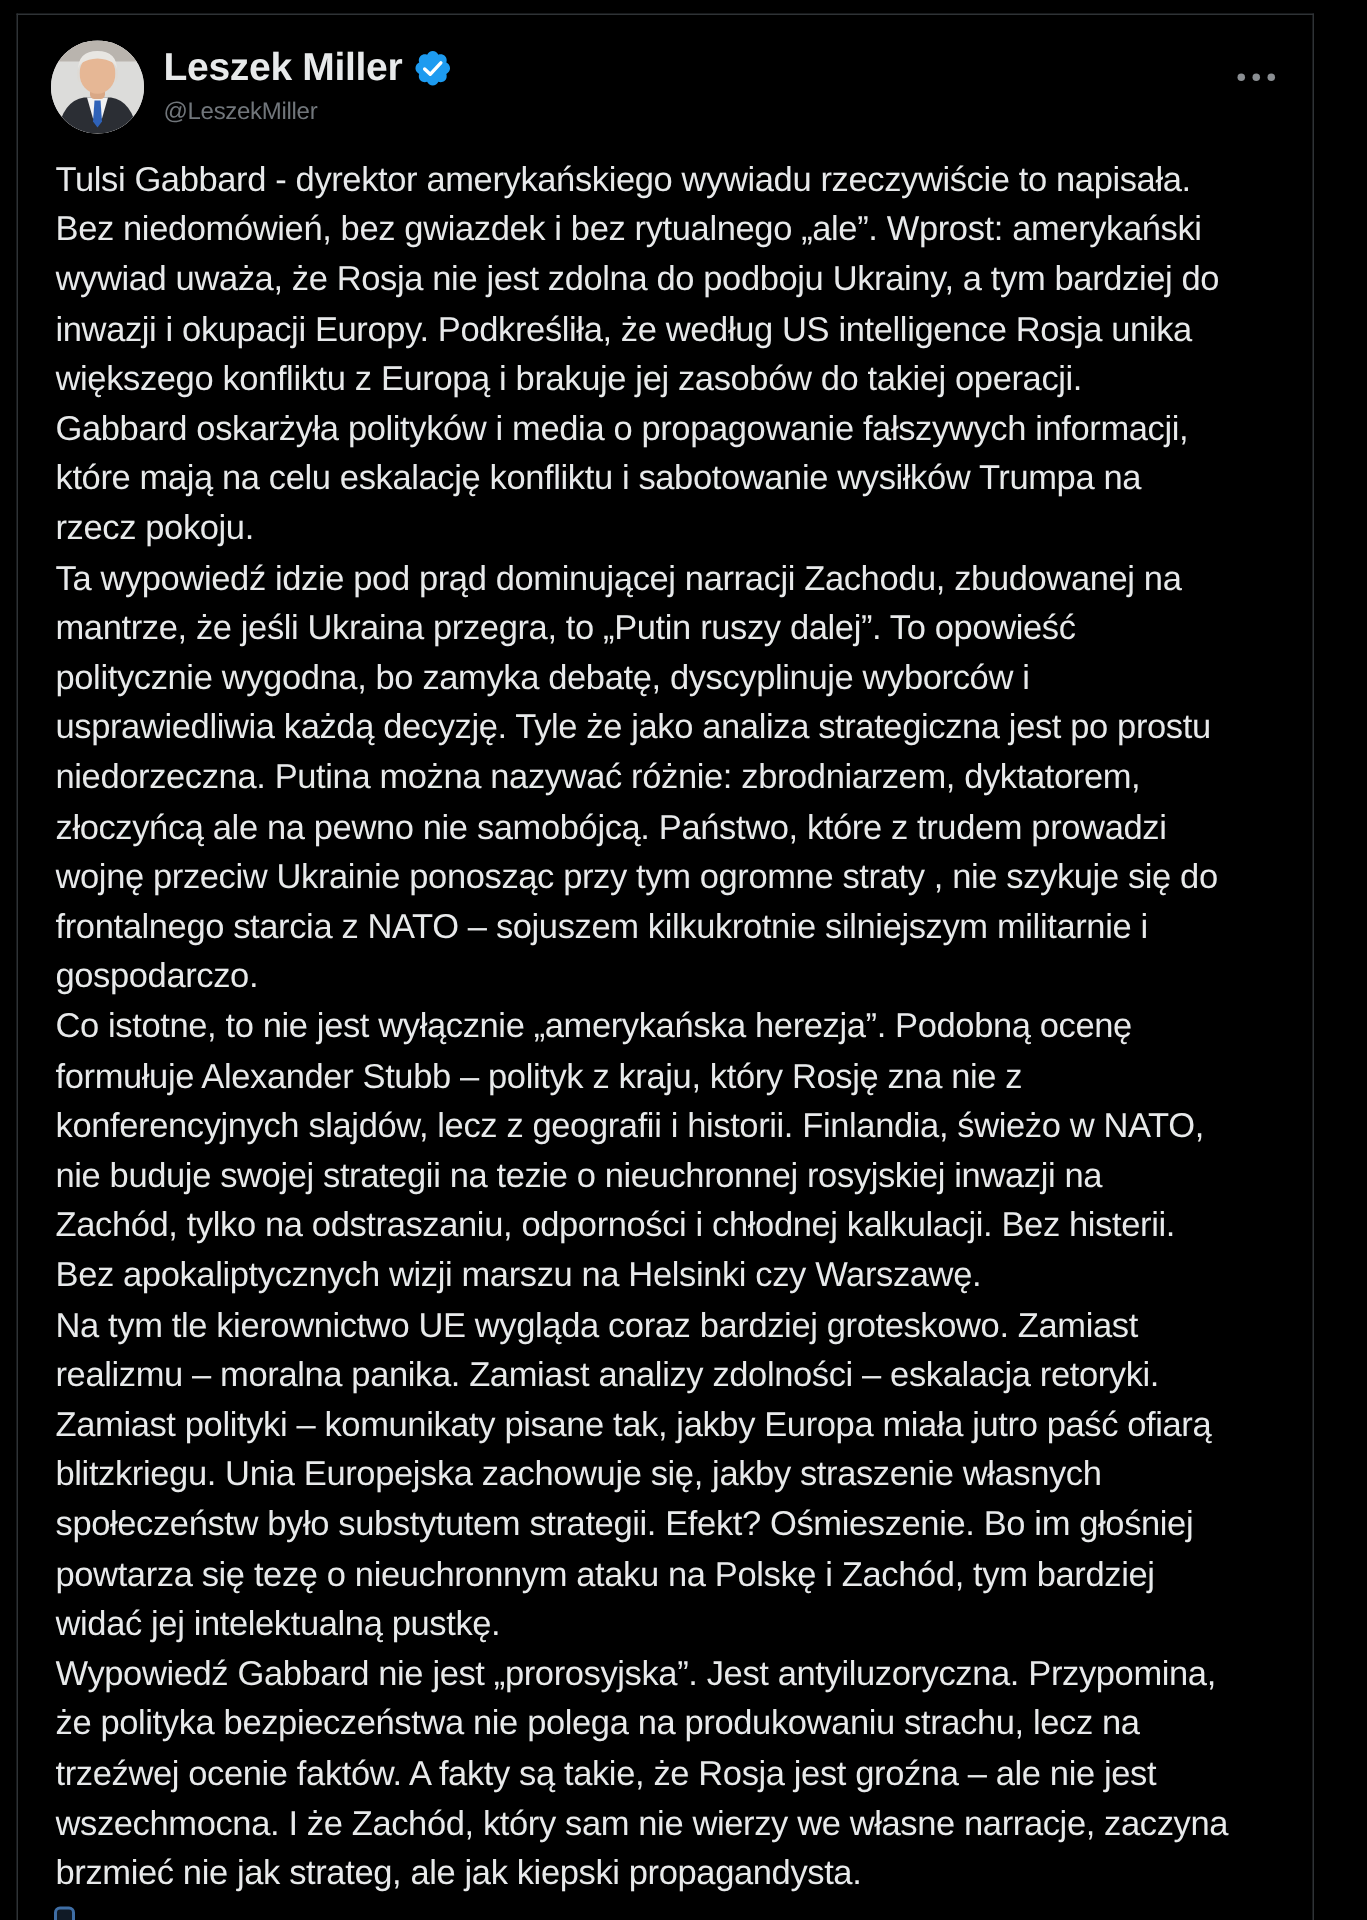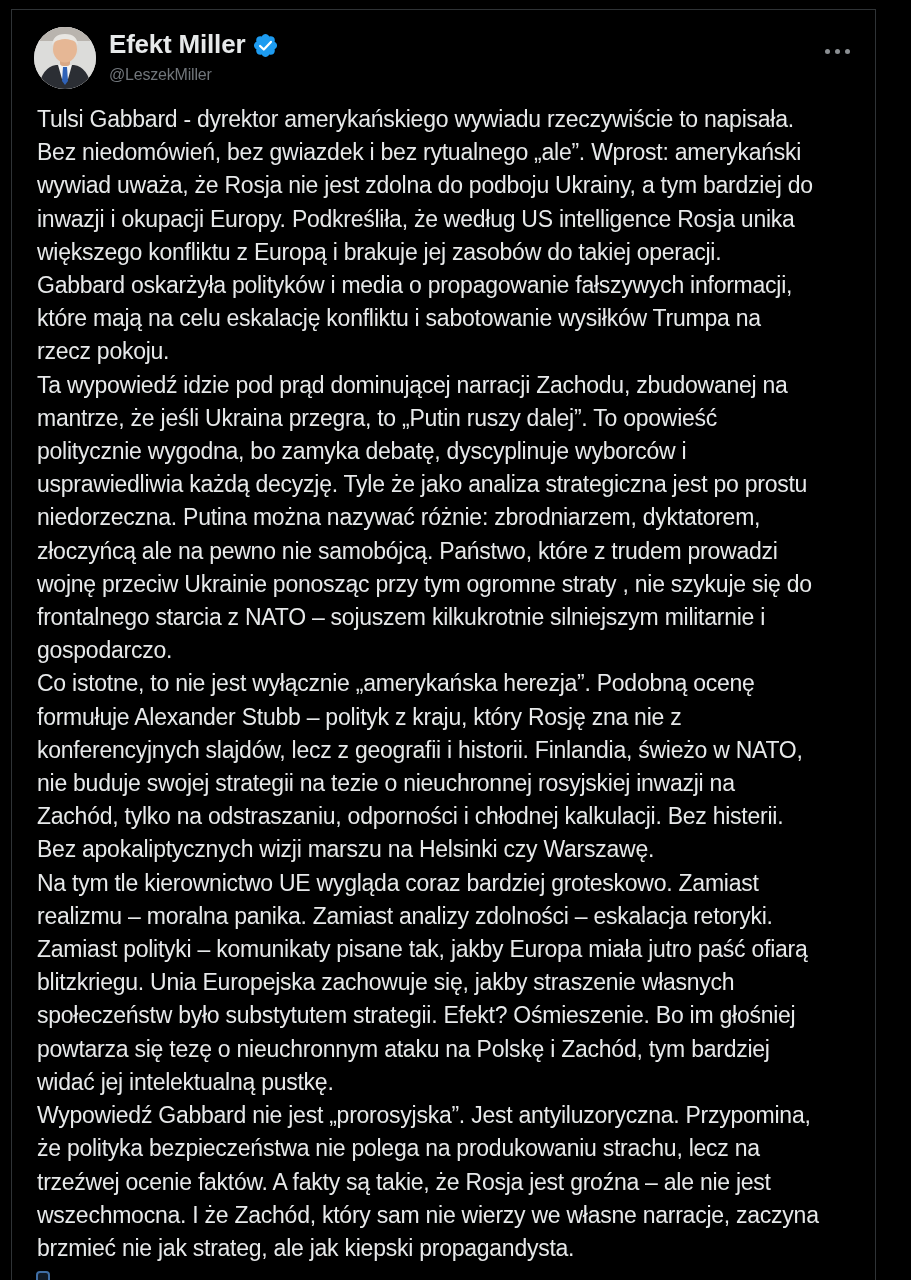--- a/index.html
+++ b/index.html
@@ -138,21 +138,21 @@
         <ellipse cx="31" cy="22" rx="12" ry="13.5" fill="#e6b795"></ellipse>
 
         <path d="M18 20 Q18 7 31 7 Q44 7 44 20 Q44 13 31 12 Q18 13 18 20 Z" fill="#e8e6e2"></path>
         <path d="M17.5 20 Q17 26 19 28 L19 18 Z" fill="#dddad5"></path>
         <path d="M44.5 20 Q45 26 43 28 L43 18 Z" fill="#dddad5"></path>
       </svg>
     </div>
 
     <div class="author-block">
       <div class="author-line">
-        <span class="display-name">Efekt Miller</span>
+        <span class="display-name">Leszek Miller</span>
         <svg class="verified" viewBox="0 0 24 24">
           <path fill="#1d9bf0" d="M22.25 12c0-1.43-.88-2.67-2.19-3.34.46-1.39.2-2.9-.81-3.91s-2.52-1.27-3.91-.81c-.66-1.31-1.91-2.19-3.34-2.19s-2.67.88-3.33 2.19c-1.4-.46-2.91-.2-3.92.81s-1.26 2.52-.8 3.91c-1.31.67-2.2 1.91-2.2 3.34s.89 2.67 2.2 3.34c-.46 1.39-.21 2.9.8 3.91s2.52 1.26 3.91.81c.67 1.31 1.91 2.19 3.34 2.19s2.68-.88 3.34-2.19c1.39.45 2.9.2 3.91-.81s1.27-2.52.81-3.91c1.31-.67 2.19-1.91 2.19-3.34z"></path>
           <path fill="none" stroke="#ffffff" stroke-width="2" stroke-linecap="round" stroke-linejoin="round" d="M7.2 12.4 L10.5 15.6 L16.8 8.8"></path>
         </svg>
       </div>
       <span class="handle">@LeszekMiller</span>
     </div>
 
     <button class="more-btn" aria-label="More">
       <span class="dot"></span>

